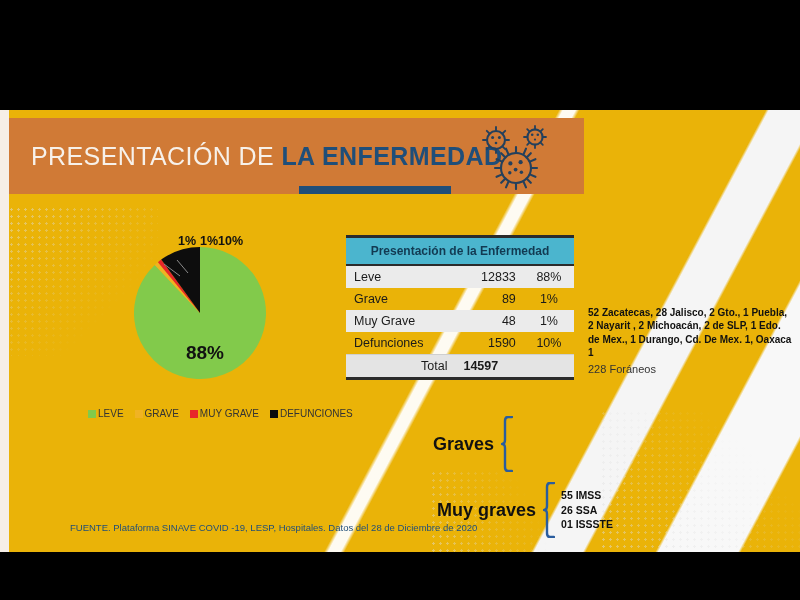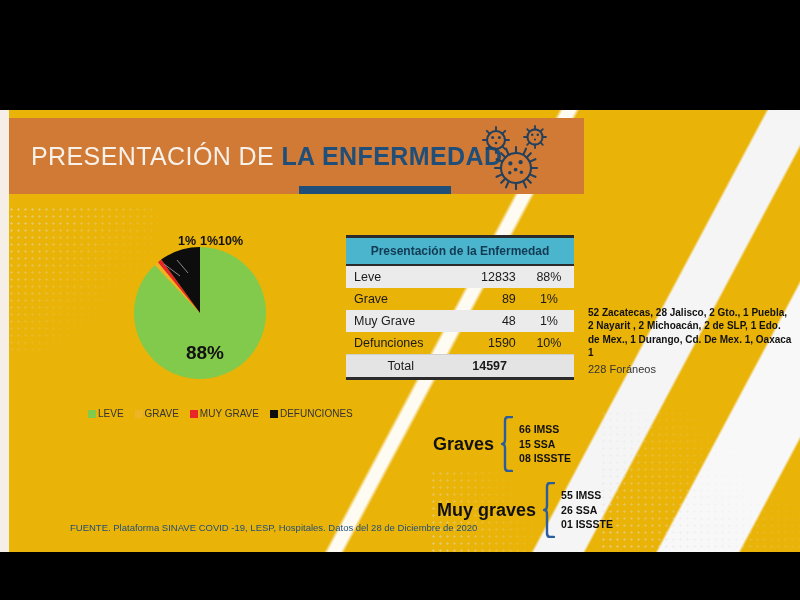--- a/index.html
+++ b/index.html
@@ -102,22 +102,22 @@
   .tbl th {
     background: #4bb5ce; color: #123a52; font-weight: 700;
     font-size: 12px; padding: 6px 4px; text-align: center;
     border-bottom: 2px solid #2b2b2b;
   }
   .tbl td { padding: 4px 8px; }
   .tbl .c-name { text-align: left; width: 48%; }
   .tbl .c-num  { text-align: right; width: 30%; }
   .tbl .c-pct  { text-align: center; width: 22%; }
   .tbl tr.alt td { background: #ebebeb; }
-  .tbl tr.total td { background: #e4e4e4; font-weight: 700; text-align: center; border-top: 1px solid #cfcfcf; }
-  .tbl tr.total td.c-name { text-align: center; font-weight: 400; }
+  .tbl tr.total td { background: #e4e4e4; font-weight: 700; text-align: left; border-top: 1px solid #cfcfcf; }
+  .tbl tr.total td.c-name { text-align: right; font-weight: 400; }
 
   
   .note-states {
     position: absolute; left: 588px; top: 196px; width: 206px;
     font-size: 10px; font-weight: 700; color: #111; line-height: 1.33;
   }
   .note-foraneos {
     position: absolute; left: 588px; top: 253px;
     font-size: 11px; color: #333;
   }
@@ -269,25 +269,20 @@
     </table>
 
     <div class="note-states">52 Zacatecas, 28 Jalisco, 2 Gto., 1 Puebla, 2 Nayarit , 2 Michoacán, 2 de SLP, 1 Edo. de Mex., 1 Durango, Cd. De Mex. 1, Oaxaca 1</div>
     <div class="note-foraneos">228 Foráneos</div>
 
     <div class="brace-grp g-graves">
       <div class="bl">Graves</div>
       <svg class="bsvg" width="12" height="56" viewBox="0 0 12 56">
         <path d="M11 1 H7 Q4 1 4 5 V24 Q4 28 1 28 Q4 28 4 32 V51 Q4 55 7 55 H11" fill="none" stroke="#2a5d9e" stroke-width="2.4" stroke-linecap="round" stroke-linejoin="round"></path>
       </svg>
-      <div class="items">
-        <div>66 IMSS</div>
-        <div>15 SSA</div>
-        <div>08 ISSSTE</div>
-      </div>
     </div>
 
     <div class="brace-grp g-muygraves">
       <div class="bl">Muy graves</div>
       <svg class="bsvg" width="12" height="56" viewBox="0 0 12 56">
         <path d="M11 1 H7 Q4 1 4 5 V24 Q4 28 1 28 Q4 28 4 32 V51 Q4 55 7 55 H11" fill="none" stroke="#2a5d9e" stroke-width="2.4" stroke-linecap="round" stroke-linejoin="round"></path>
       </svg>
       <div class="items">
         <div>55 IMSS</div>
         <div>26 SSA</div>

